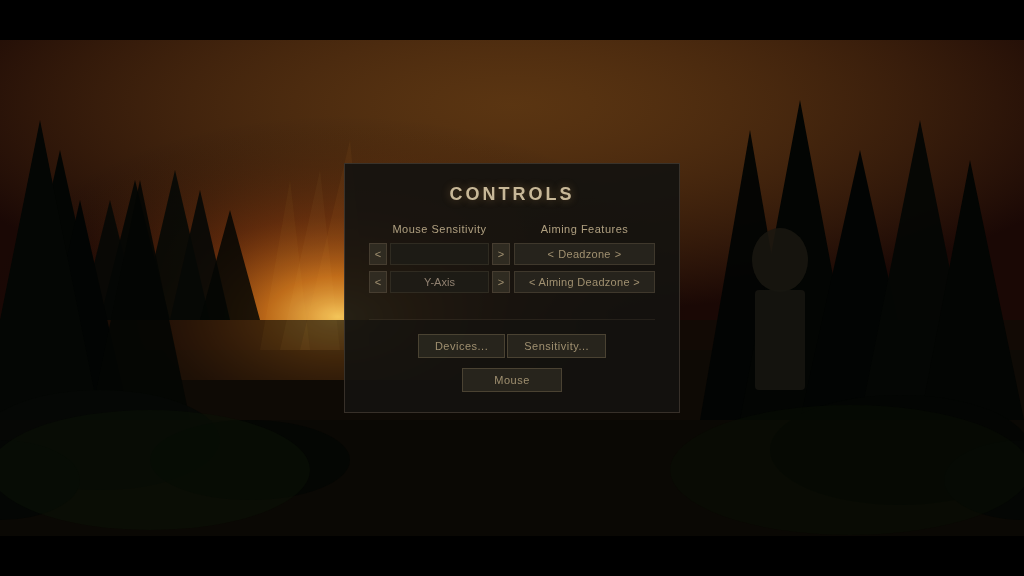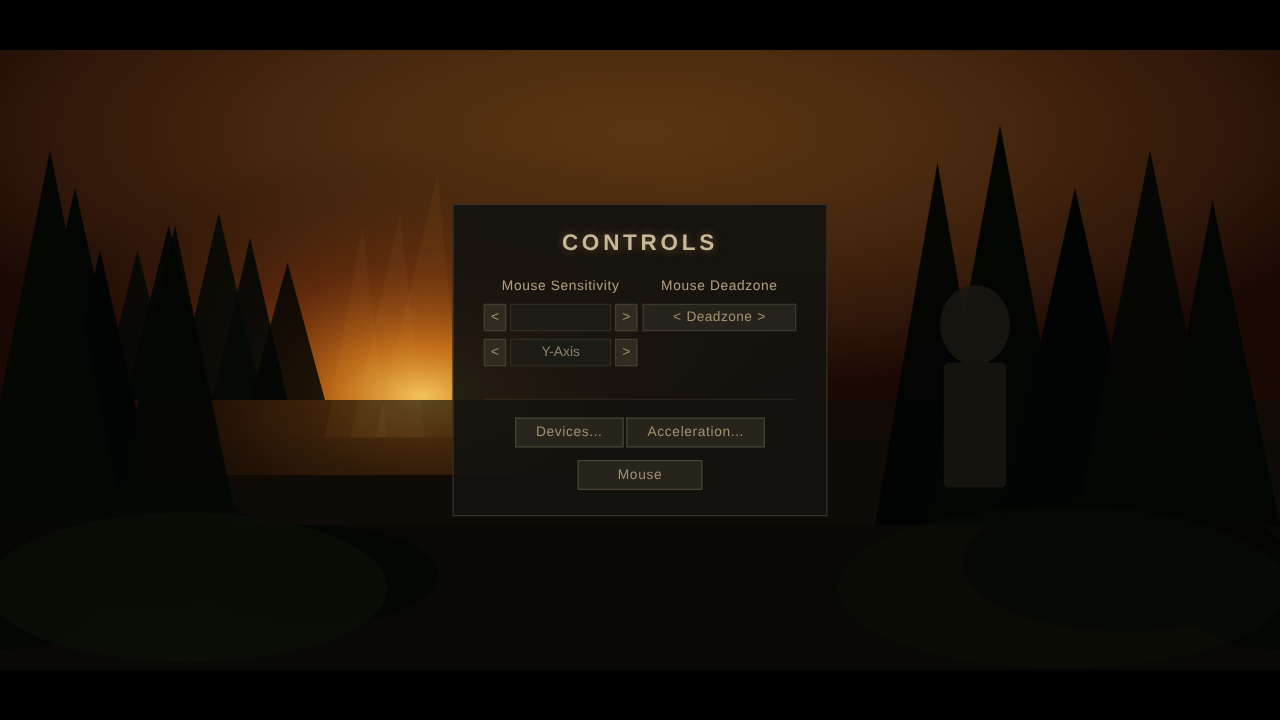--- a/index.html
+++ b/index.html
@@ -44,21 +44,21 @@
       inset: 0;
       display: flex;
       align-items: center;
       justify-content: center;
       z-index: 10;
     }
 
     .dialog {
       background: rgba(20, 18, 15, 0.92);
       border: 1px solid rgba(80, 70, 60, 0.6);
-      width: 300px;
+      width: 336px;
       padding: 20px 24px 20px;
       position: relative;
     }
 
     .dialog-title {
       text-align: center;
       color: #c8b898;
       font-size: 18px;
       font-weight: bold;
       letter-spacing: 3px;
@@ -274,36 +274,39 @@
         <div class="control-row">
           <div class="arrow-btn">&lt;</div>
           <div class="control-value">
             <span class="control-text">Y-Axis</span>
           </div>
           <div class="arrow-btn">&gt;</div>
         </div>
       </div>
 
       <div class="column">
-        <div class="column-label">Mouse Deadzone</div>
+        <div class="column-label">Aiming Features</div>
 
         <div class="feature-btn">
           <span style="margin-right:4px;">&lt;</span>
           <span>Deadzone</span>
           <span style="margin-left:4px;">&gt;</span>
         </div>
 
+        <div class="feature-btn">
+          <span>&lt; Aiming Deadzone &gt;</span>
+        </div>
 
       </div>
 
     </div>
 
     <div class="separator"></div>
 
     <div class="bottom-buttons">
       <button class="btn">Devices...</button>
-      <button class="btn">Acceleration...</button>
+      <button class="btn">Sensitivity...</button>
     </div>
 
     <button class="close-btn">Mouse</button>
 
   </div>
 </div>
 
 </body></html>

